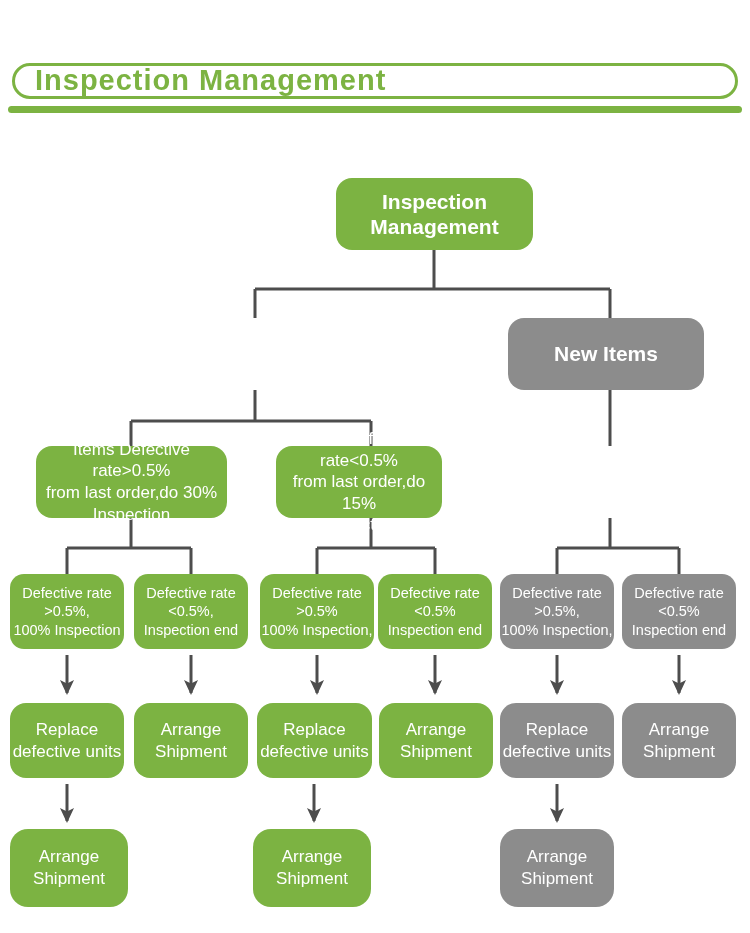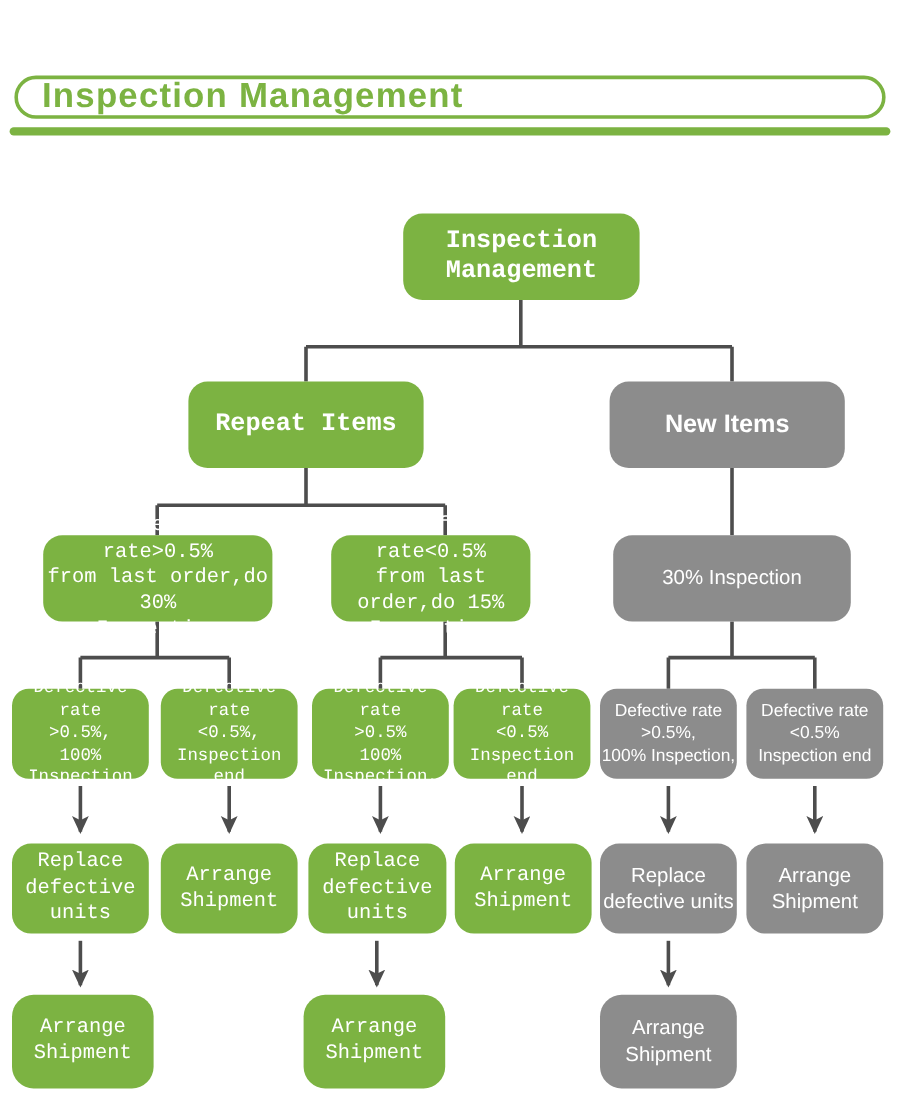--- a/index.html
+++ b/index.html
@@ -22,21 +22,21 @@
   }
 
   
   .connectors{position:absolute;left:0;top:0;width:750px;height:933px;}
 
   
   .node{
     position:absolute;border-radius:16px;display:flex;align-items:center;
     justify-content:center;text-align:center;color:#ffffff;box-sizing:border-box;
   }
-  .node.green{background:#7CB342;font-family:Liberation Mono, monospace;}
+  .node.green{background:#7CB342;}
   .node.gray{background:#8C8C8C;}
   .lbl{white-space:pre-line;font-size:17px;line-height:1.27;}
   .lbl.sm{font-size:14.5px;}
   .lbl.lg{font-size:21px;font-weight:bold;line-height:1.2;}
 </style>
 </head>
 <body>
 
 <div class="stage">
 
@@ -74,39 +74,33 @@
       <line x1="314" y1="763" x2="314" y2="800" marker-end="url(#arrowhead)"></line>
       <line x1="557" y1="763" x2="557" y2="800" marker-end="url(#arrowhead)"></line>
     </g>
   </svg>
 
   <div class="node green" style="left:336px;top:157px;width:197px;height:72px;">
     <span class="lbl lg">Inspection
 Management</span>
   </div>
 
-  <div class="node green" style="left:157px;top:297px;width:196px;height:72px;">
-    <span class="lbl lg">Repeat Items</span>
-  </div>
   <div class="node gray" style="left:508px;top:297px;width:196px;height:72px;">
     <span class="lbl lg">New Items</span>
   </div>
 
   <div class="node green" style="left:36px;top:425px;width:191px;height:72px;">
     <span class="lbl">Items Defective rate&gt;0.5%
 from last order,do 30%
 Inspection</span>
   </div>
   <div class="node green" style="left:276px;top:425px;width:166px;height:72px;">
     <span class="lbl">Items Defective rate&lt;0.5%
 from last order,do 15%
 Inspection</span>
-  </div>
-  <div class="node gray" style="left:511px;top:425px;width:198px;height:72px;">
-    <span class="lbl">30% Inspection</span>
   </div>
 
   <div class="node green" style="left:10px;top:553px;width:114px;height:75px;border-radius:14px;">
     <span class="lbl sm">Defective rate
 &gt;0.5%,
 100% Inspection</span>
   </div>
   <div class="node green" style="left:134px;top:553px;width:114px;height:75px;border-radius:14px;">
     <span class="lbl sm">Defective rate
 &lt;0.5%,

